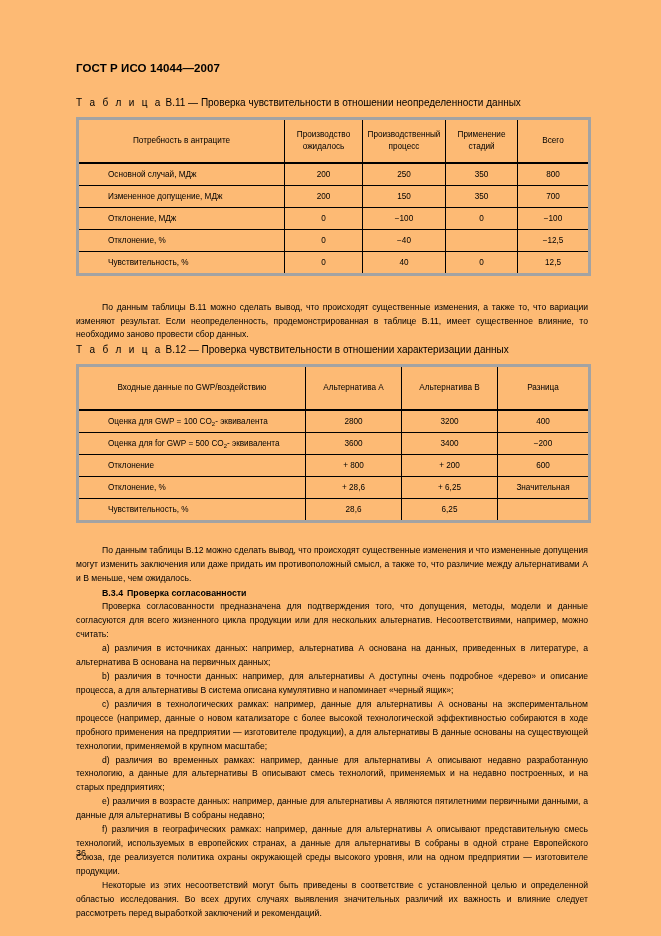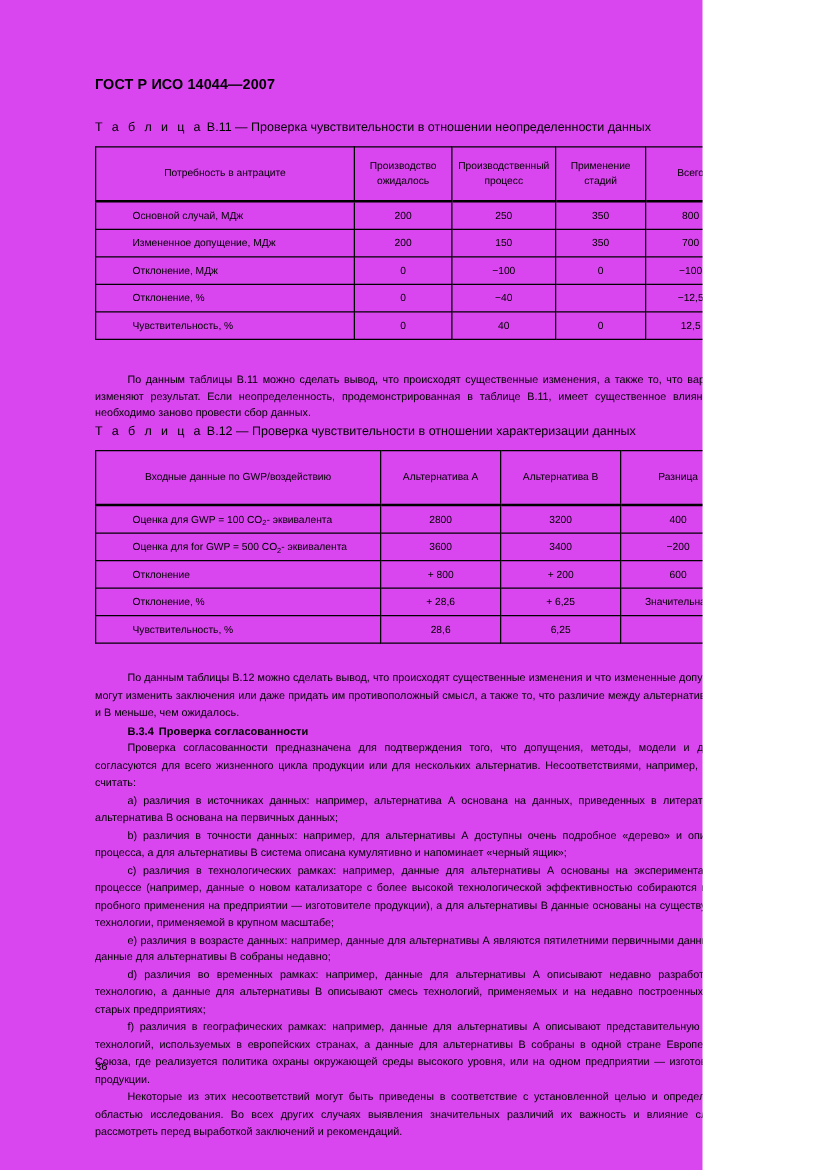--- a/index.html
+++ b/index.html
@@ -6,23 +6,23 @@
     margin: 0;
     padding: 0;
     background: #ffffff;
   }
   body {
     font-family: "Liberation Sans", sans-serif;
     color: #000000;
   }
   .page {
     position: relative;
-    width: 562px;
+    width: 661px;
     height: 936px;
-    background: #d946ef;
+    background: #fdba74;
     box-sizing: border-box;
     overflow: hidden;
   }
   .content {
     position: absolute;
     left: 76px;
     top: 62px;
     width: 512px;
   }
   .doc-header {
@@ -76,21 +76,21 @@
   }
   table.gost tbody td {
     height: 21px;
     text-align: center;
   }
   table.gost tbody td.rowlabel {
     text-align: left;
     padding-left: 29px;
   }
   table.gost {
-    border: 1px solid #a3a3a3;
+    border: 3px solid #a3a3a3;
   }
   sub { font-size: 0.72em; vertical-align: baseline; position: relative; top: 2px; }
   .sec-heading {
     font-size: 8.8px;
     font-weight: bold;
     margin: 0;
     text-indent: 26px;
     line-height: 1.62;
   }
   .sec-heading .secnum { margin-right: 4px; }
@@ -239,22 +239,22 @@
     <div class="spacer-xs"></div>
 
     <p class="body-text indent">По данным таблицы В.12 можно сделать вывод, что происходят существенные изменения и что измененные допущения могут изменить заключения или даже придать им противоположный смысл, а также то, что различие между альтернативами А и В меньше, чем ожидалось.</p>
 
     <div class="sec-heading"><span class="secnum">В.3.4</span><span>Проверка согласованности</span></div>
 
     <p class="body-text indent">Проверка согласованности предназначена для подтверждения того, что допущения, методы, модели и дан­ные согласуются для всего жизненного цикла продукции или для нескольких альтернатив. Несоответствиями, например, можно считать:</p>
     <p class="body-text indent">a)  различия в источниках данных: например, альтернатива А основана на данных, приведенных в литерату­ре, а альтернатива В основана на первичных данных;</p>
     <p class="body-text indent">b)  различия в точности данных: например, для альтернативы А доступны очень подробное «дерево» и опи­сание процесса, а для альтернативы В система описана кумулятивно и напоминает «черный ящик»;</p>
     <p class="body-text indent">c)  различия в технологических рамках: например, данные для альтернативы А основаны на эксперимен­тальном процессе (например, данные о новом катализаторе с более высокой технологической эффективностью собираются в ходе пробного применения на предприятии — изготовителе продукции), а для альтернативы В дан­ные основаны на существующей технологии, применяемой в крупном масштабе;</p>
+    <p class="body-text indent">d)  различия во временных рамках: например, данные для альтернативы А описывают недавно разработан­ную технологию, а данные для альтернативы В описывают смесь технологий, применяемых и на недавно постро­енных, и на старых предприятиях;</p>
     <p class="body-text indent">e)  различия в возрасте данных: например, данные для альтернативы А являются пятилетними первичными данными, а данные для альтернативы В собраны недавно;</p>
-    <p class="body-text indent">d)  различия во временных рамках: например, данные для альтернативы А описывают недавно разработан­ную технологию, а данные для альтернативы В описывают смесь технологий, применяемых и на недавно постро­енных, и на старых предприятиях;</p>
     <p class="body-text indent">f)  различия в географических рамках: например, данные для альтернативы А описывают представитель­ную смесь технологий, используемых в европейских странах, а данные для альтернативы В собраны в одной стра­не Европейского Союза, где реализуется политика охраны окружающей среды высокого уровня, или на одном предприятии — изготовителе продукции.</p>
     <p class="body-text indent">Некоторые из этих несоответствий могут быть приведены в соответствие с установленной целью и опреде­ленной областью исследования. Во всех других случаях выявления значительных различий их важность и влия­ние следует рассмотреть перед выработкой заключений и рекомендаций.</p>
 
   </div>
 
   <div class="page-number">36</div>
 
 </div>
 
 </body></html>

